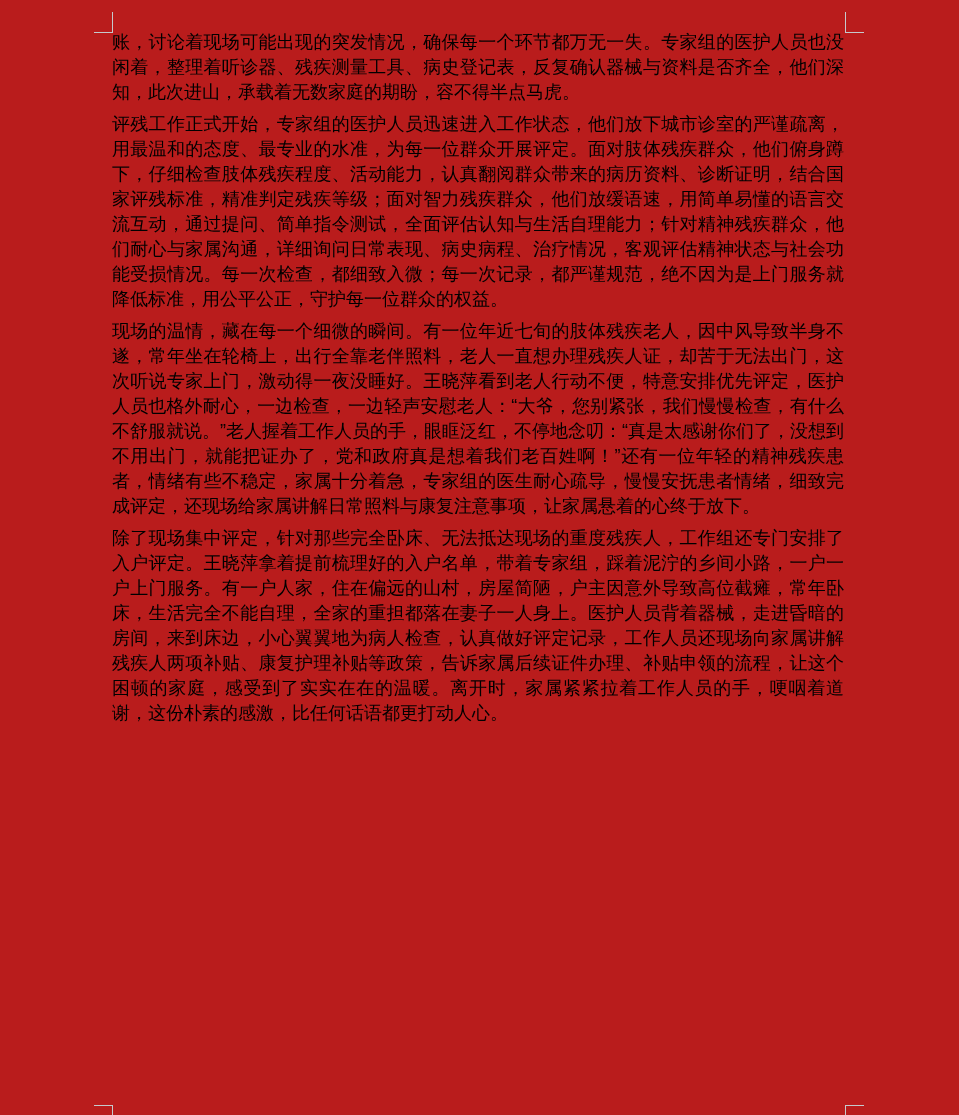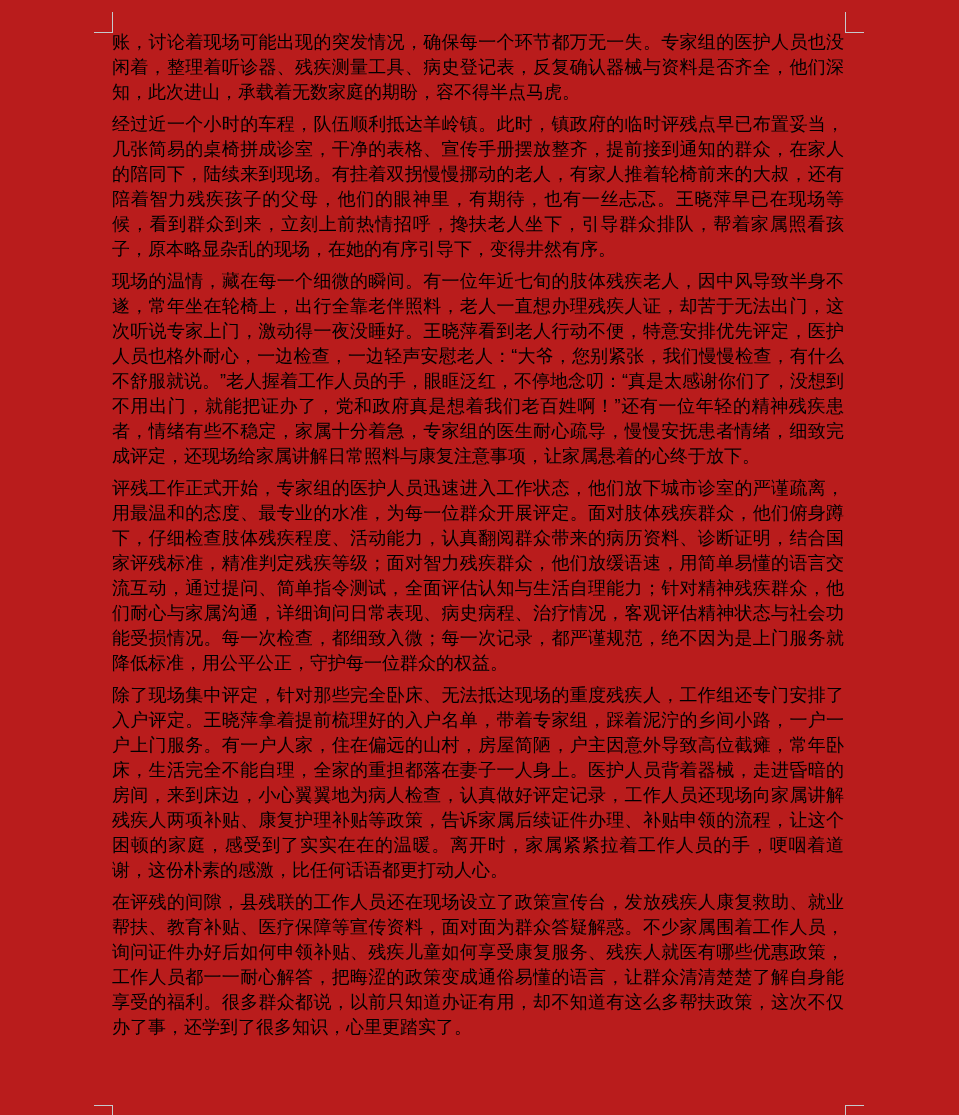--- a/index.html
+++ b/index.html
@@ -54,20 +54,18 @@
 
 <div class="page">
 
   <div class="crop-mark tl"></div>
   <div class="crop-mark tr"></div>
   <div class="crop-mark bl"></div>
   <div class="crop-mark br"></div>
 
   <div class="text-area">
     <p>账，讨论着现场可能出现的突发情况，确保每一个环节都万无一失。专家组的医护人员也没闲着，整理着听诊器、残疾测量工具、病史登记表，反复确认器械与资料是否齐全，他们深知，此次进山，承载着无数家庭的期盼，容不得半点马虎。</p>
-    <p>经过近一个小时的车程，队伍顺利抵达羊岭镇。此时，镇政府的临时评残点早已布置妥当，几张简易的桌椅拼成诊室，干净的表格、宣传手册摆放整齐，提前接到通知的群众，在家人的陪同下，陆续来到现场。有拄着双拐慢慢挪动的老人，有家人推着轮椅前来的大叔，还有陪着智力残疾孩子的父母，他们的眼神里，有期待，也有一丝忐忑。王晓萍早已在现场等候，看到群众到来，立刻上前热情招呼，搀扶老人坐下，引导群众排队，帮着家属照看孩子，原本略显杂乱的现场，在她的有序引导下，变得井然有序。</p>
+    <p>评残工作正式开始，专家组的医护人员迅速进入工作状态，他们放下城市诊室的严谨疏离，用最温和的态度、最专业的水准，为每一位群众开展评定。面对肢体残疾群众，他们俯身蹲下，仔细检查肢体残疾程度、活动能力，认真翻阅群众带来的病历资料、诊断证明，结合国家评残标准，精准判定残疾等级；面对智力残疾群众，他们放缓语速，用简单易懂的语言交流互动，通过提问、简单指令测试，全面评估认知与生活自理能力；针对精神残疾群众，他们耐心与家属沟通，详细询问日常表现、病史病程、治疗情况，客观评估精神状态与社会功能受损情况。每一次检查，都细致入微；每一次记录，都严谨规范，绝不因为是上门服务就降低标准，用公平公正，守护每一位群众的权益。</p>
     <p>现场的温情，藏在每一个细微的瞬间。有一位年近七旬的肢体残疾老人，因中风导致半身不遂，常年坐在轮椅上，出行全靠老伴照料，老人一直想办理残疾人证，却苦于无法出门，这次听说专家上门，激动得一夜没睡好。王晓萍看到老人行动不便，特意安排优先评定，医护人员也格外耐心，一边检查，一边轻声安慰老人：“大爷，您别紧张，我们慢慢检查，有什么不舒服就说。”老人握着工作人员的手，眼眶泛红，不停地念叨：“真是太感谢你们了，没想到不用出门，就能把证办了，党和政府真是想着我们老百姓啊！”还有一位年轻的精神残疾患者，情绪有些不稳定，家属十分着急，专家组的医生耐心疏导，慢慢安抚患者情绪，细致完成评定，还现场给家属讲解日常照料与康复注意事项，让家属悬着的心终于放下。</p>
-    <p>评残工作正式开始，专家组的医护人员迅速进入工作状态，他们放下城市诊室的严谨疏离，用最温和的态度、最专业的水准，为每一位群众开展评定。面对肢体残疾群众，他们俯身蹲下，仔细检查肢体残疾程度、活动能力，认真翻阅群众带来的病历资料、诊断证明，结合国家评残标准，精准判定残疾等级；面对智力残疾群众，他们放缓语速，用简单易懂的语言交流互动，通过提问、简单指令测试，全面评估认知与生活自理能力；针对精神残疾群众，他们耐心与家属沟通，详细询问日常表现、病史病程、治疗情况，客观评估精神状态与社会功能受损情况。每一次检查，都细致入微；每一次记录，都严谨规范，绝不因为是上门服务就降低标准，用公平公正，守护每一位群众的权益。</p>
     <p>除了现场集中评定，针对那些完全卧床、无法抵达现场的重度残疾人，工作组还专门安排了入户评定。王晓萍拿着提前梳理好的入户名单，带着专家组，踩着泥泞的乡间小路，一户一户上门服务。有一户人家，住在偏远的山村，房屋简陋，户主因意外导致高位截瘫，常年卧床，生活完全不能自理，全家的重担都落在妻子一人身上。医护人员背着器械，走进昏暗的房间，来到床边，小心翼翼地为病人检查，认真做好评定记录，工作人员还现场向家属讲解残疾人两项补贴、康复护理补贴等政策，告诉家属后续证件办理、补贴申领的流程，让这个困顿的家庭，感受到了实实在在的温暖。离开时，家属紧紧拉着工作人员的手，哽咽着道谢，这份朴素的感激，比任何话语都更打动人心。</p>
-    <p>在评残的间隙，县残联的工作人员还在现场设立了政策宣传台，发放残疾人康复救助、就业帮扶、教育补贴、医疗保障等宣传资料，面对面为群众答疑解惑。不少家属围着工作人员，询问证件办好后如何申领补贴、残疾儿童如何享受康复服务、残疾人就医有哪些优惠政策，工作人员都一一耐心解答，把晦涩的政策变成通俗易懂的语言，让群众清清楚楚了解自身能享受的福利。很多群众都说，以前只知道办证有用，却不知道有这么多帮扶政策，这次不仅办了事，还学到了很多知识，心里更踏实了。</p>
   </div>
 
 </div>
 
 </body></html>

